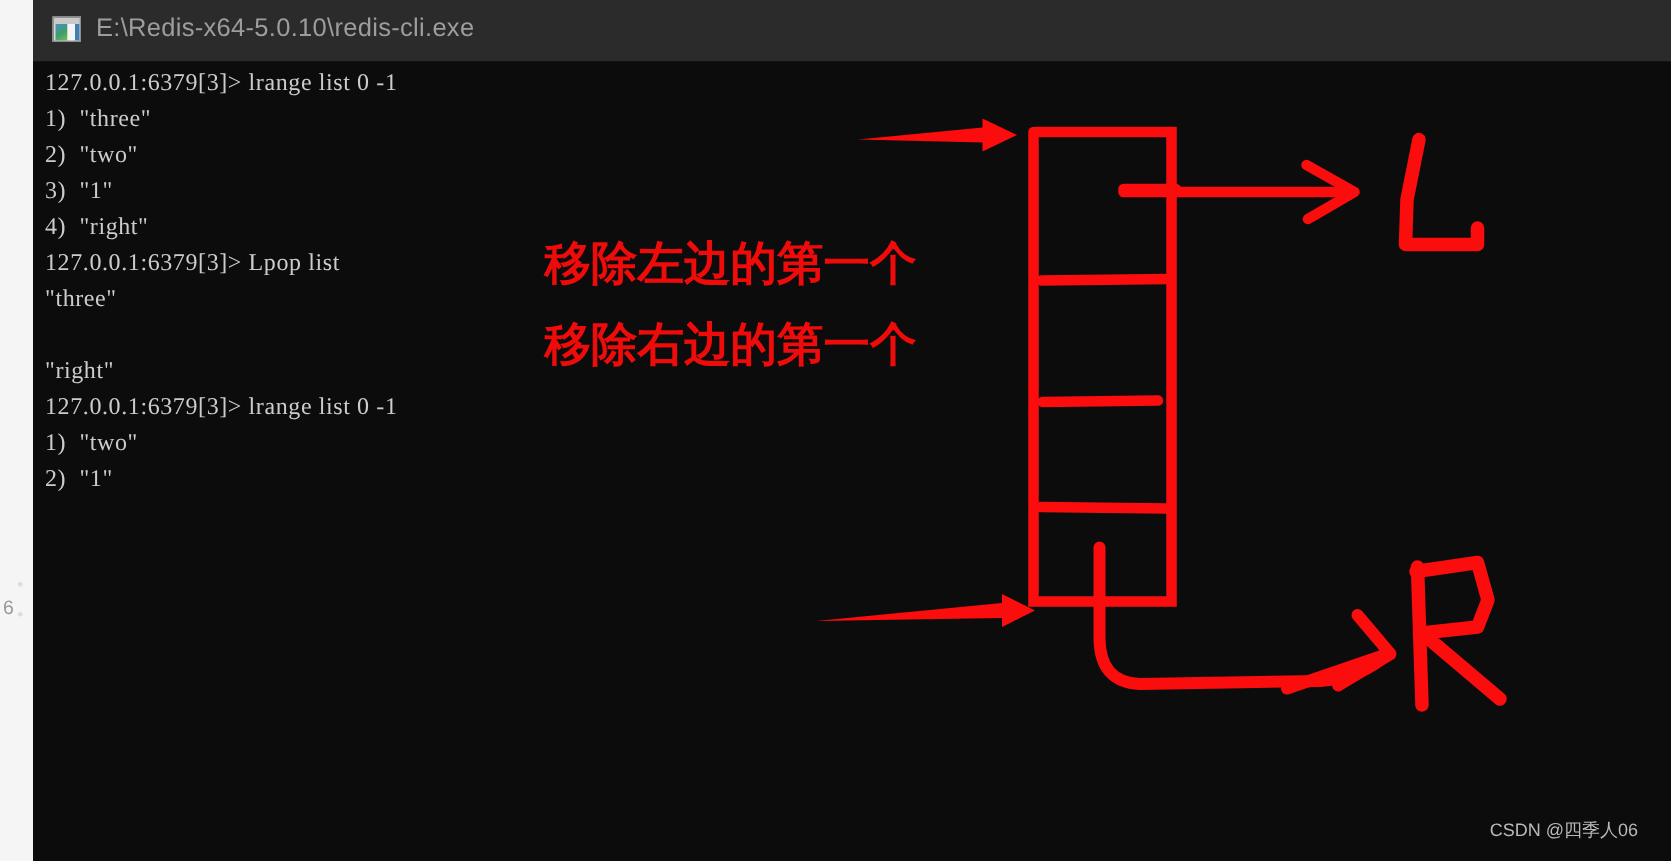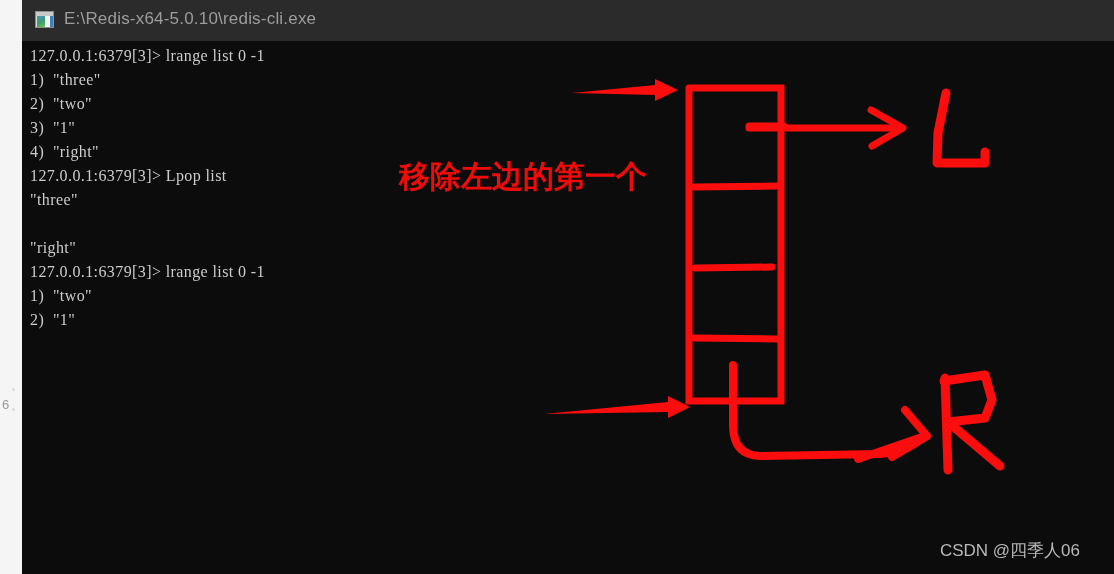--- a/index.html
+++ b/index.html
@@ -25,27 +25,27 @@
   .win-icon .ic-white{position:absolute;left:9px;top:4px;width:5px;height:11px;background:#f4f4f4;}
   .win-icon .ic-blue{position:absolute;left:14px;top:4px;width:3px;height:11px;background:#3f7fb5;}
   .titlebar .title-text{position:absolute;left:42px;top:9px;font-size:17px;color:#9d9d9d;
       font-family:"Liberation Sans",sans-serif;letter-spacing:.2px;white-space:nowrap;}
 
   
   .terminal{position:absolute;left:0;top:41px;width:1092px;height:533px;background:#0c0c0c;}
   .term-line{position:absolute;left:8px;color:#ccc;font-family:"Liberation Serif",serif;
       font-size:16px;white-space:pre;letter-spacing:.4px;}
 
-  .watermark{position:absolute;right:34px;bottom:12px;color:#b9b9b9;font-size:17px;
+  .watermark{position:absolute;right:22px;bottom:12px;color:#b9b9b9;font-size:12px;
       font-family:"Liberation Sans",sans-serif;white-space:nowrap;}
 
   
   .annot{position:absolute;left:0;top:0;width:1114px;height:574px;pointer-events:none;}
   .cn-note{position:absolute;color:#f00b0b;font-size:31px;line-height:1;white-space:nowrap;
-      font-family:"DejaVu Sans",sans-serif;font-weight:bold;margin-left:36px;}
+      font-family:"DejaVu Sans",sans-serif;font-weight:bold;}
 </style>
 </head>
 <body>
 
 <div id="screen">
 
   <div class="page-strip">
     <div class="strip-dot" style="top:388px"></div>
     <div class="strip-dot" style="top:408px"></div>
     <div class="strip-num">6</div>
@@ -115,15 +115,16 @@
     </g>
 
     <g fill="none" stroke="#fb0d0d" stroke-width="9" stroke-linecap="round" stroke-linejoin="round">
       <path d="M945,378 L948,470"></path>
       <path d="M944,381 L985,375 L992,400 L985,418 L948,422 L1000,466"></path>
     </g>
   </svg>
 
   <div class="annot">
     <div class="cn-note" style="left:363px;top:161px;">移除左边的第一个</div>
+    <div class="cn-note" style="left:363px;top:215px;">移除右边的第一个</div>
   </div>
 
 </div>
 
 </body></html>

